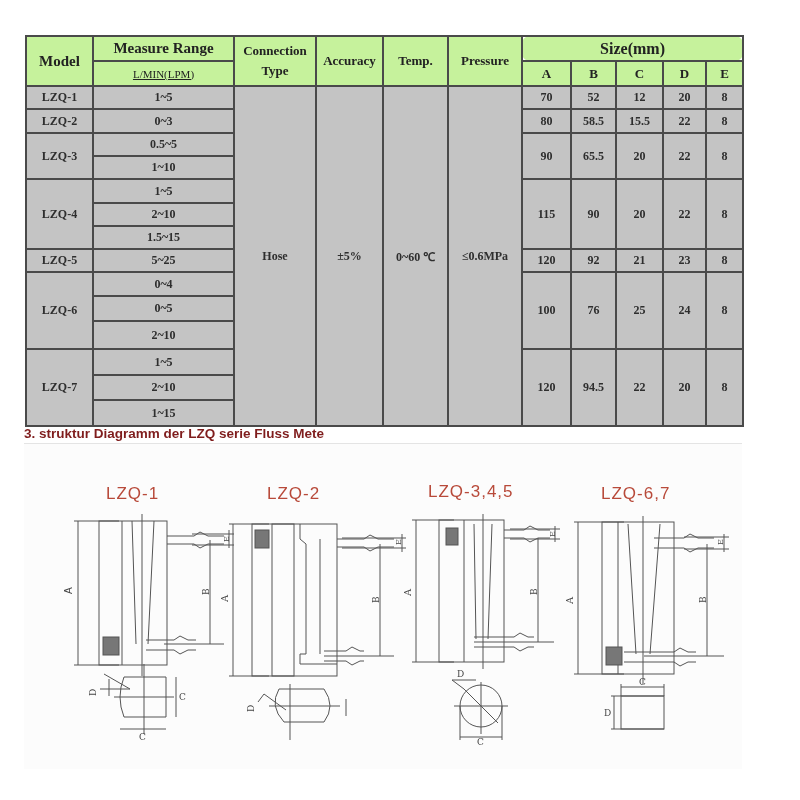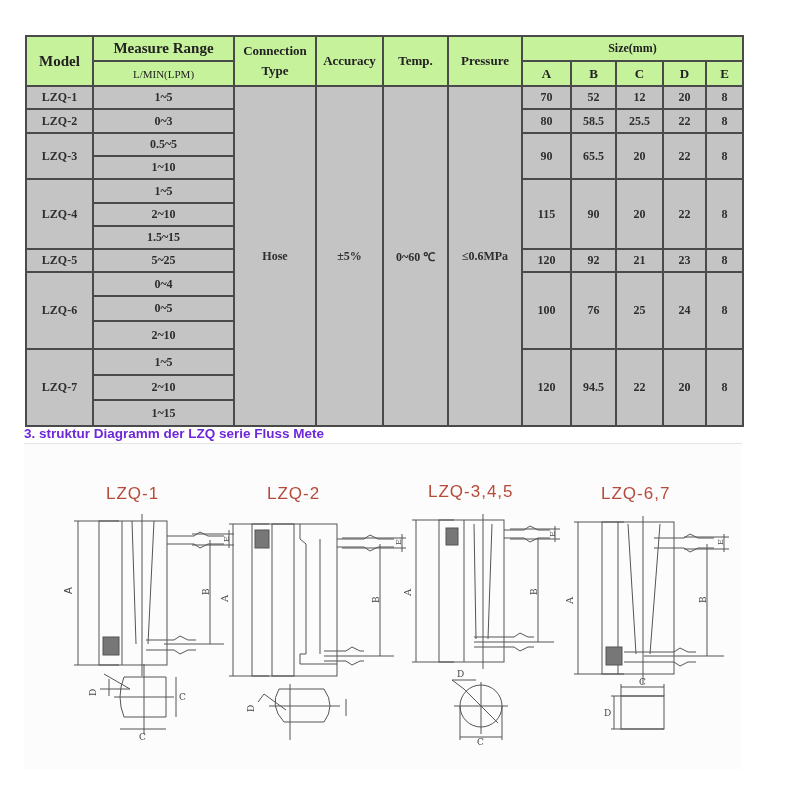--- a/index.html
+++ b/index.html
@@ -10,25 +10,25 @@
     font-family:"Liberation Serif", serif; font-weight:bold; color:#2e2e2e;
   }
   .spec-table td, .spec-table th {
     border:2px solid #4a4a4a; text-align:center; vertical-align:middle; padding:0;
     overflow:hidden; white-space:nowrap;
   }
   .spec-table thead th { background:#c6f29c; color:#222; }
   .spec-table tbody td { background:#c4c4c4; font-size:12px; }
   .h-big { font-size:15px; }
   .h-mid { font-size:13px; }
-  .h-small { font-size:11px; font-weight:normal; }
-  .h-size { font-size:12px; }
+  .h-small { font-size:11px; font-weight:normal;text-decoration:underline; }
+  .h-size { font-size:16px;border-radius:8px; }
   .section-title {
     position:absolute; left:24px; top:426px;
-    font-family:"Liberation Sans", sans-serif; font-weight:bold; font-size:13.5px; color:#6d28d9;
+    font-family:"Liberation Sans", sans-serif; font-weight:bold; font-size:13.5px; color:#7f1d1d;
   }
   .diagram-box {
     position:absolute; left:24px; top:443px; width:718px; height:325px;
     background:#fcfcfc; border-top:1px solid #e4e4e4;
   }
   .diagram-svg { position:absolute; left:0; top:0; }
   .model-label {
     position:absolute; font-family:"Liberation Sans", sans-serif; font-size:17px; color:#b84a3a; letter-spacing:1px;
   }
 </style>
@@ -82,21 +82,21 @@
       <td>12</td>
       <td>20</td>
       <td>8</td>
     </tr>
 
     <tr style="height:24px">
       <td>LZQ-2</td>
       <td>0~3</td>
       <td>80</td>
       <td>58.5</td>
-      <td>25.5</td>
+      <td>15.5</td>
       <td>22</td>
       <td>8</td>
     </tr>
 
     <tr style="height:23px">
       <td rowspan="2">LZQ-3</td>
       <td>0.5~5</td>
       <td rowspan="2">90</td>
       <td rowspan="2">65.5</td>
       <td rowspan="2">20</td>

